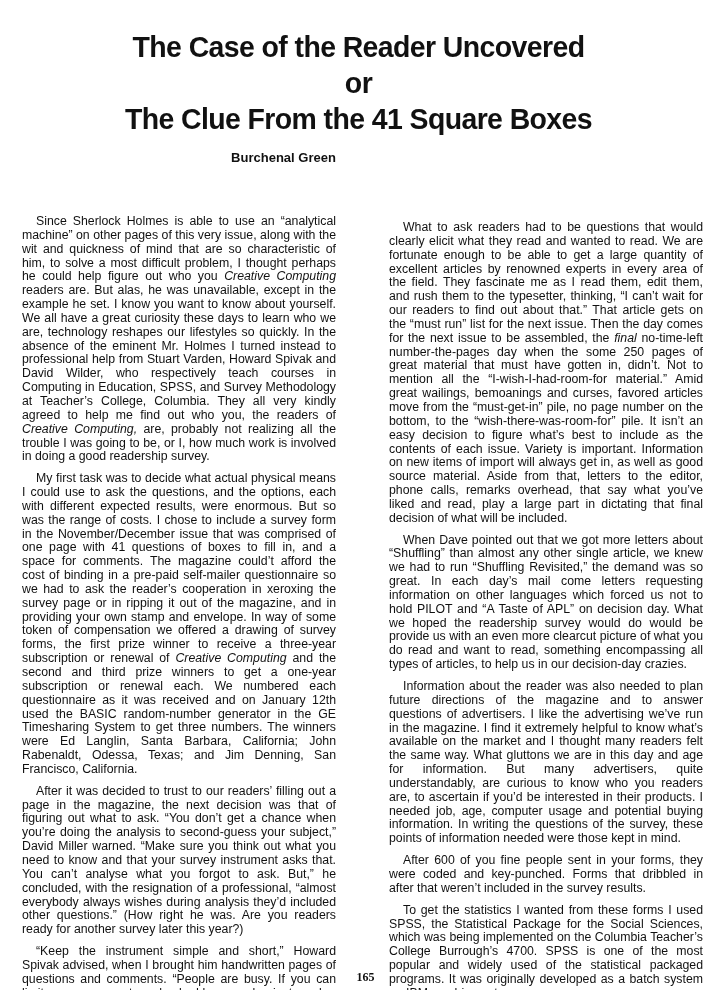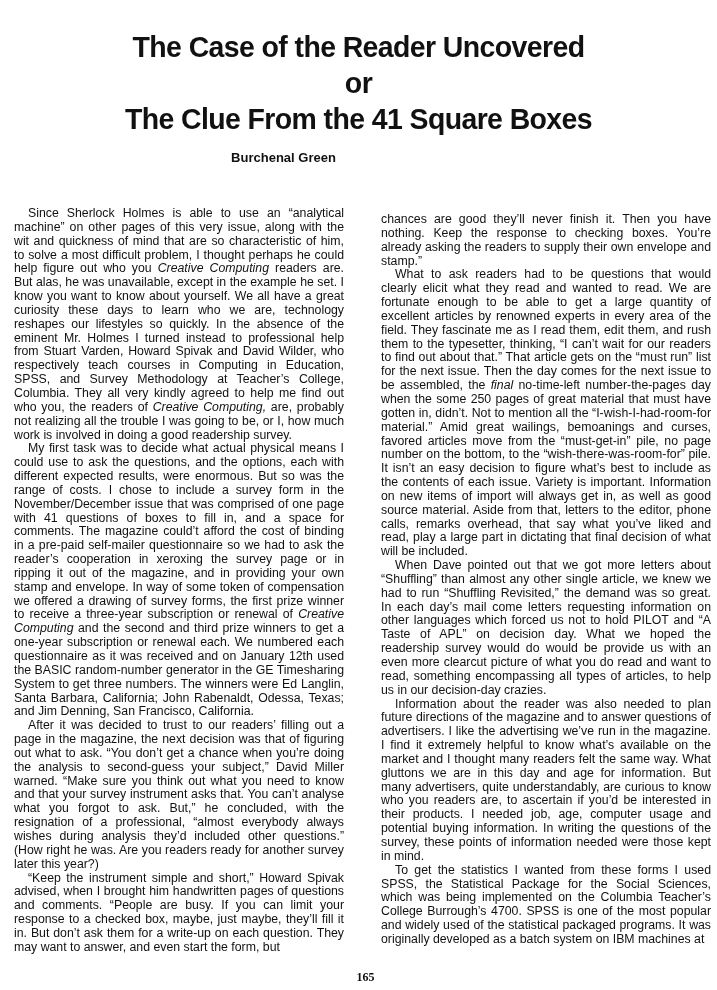--- a/index.html
+++ b/index.html
@@ -16,21 +16,21 @@
     position: absolute; top: 150px; left: 0; width: 567px; text-align: center;
     font-family: "Liberation Sans", sans-serif; font-weight: bold; font-size: 13px;
   }
   .col {
     position: absolute; top: 207px; width: 330px;
     font-family: "Liberation Sans", sans-serif; font-size: 12.3px; line-height: 13.85px;
     text-align: justify; hyphens: none;
   }
   #col-left { left: 14px; }
   #col-right { left: 381px; top: 213px; }
-  .col p { margin: 0; text-indent: 14px; }
+  .col p { margin: 8px; text-indent: 14px; }
   .col p.cont { text-indent: 0; }
   .col em { font-style: italic; }
   .page-number {
     position: absolute; top: 970px; left: 0; width: 717px; text-align: center;
     font-family: Liberation Serif, serif; font-size: 12px; font-weight: bold; margin-left: 7px;
   }
 </style>
 </head>
 <body>
 
@@ -40,20 +40,20 @@
 
 <div class="byline">Burchenal Green</div>
 
 <div class="col" id="col-left">
     <p><span>Since Sherlock Holmes is able to use an “analytical machine” on other pages of this very issue, along with the wit and quickness of mind that are so characteristic of him, to solve a most difficult problem, I thought perhaps he could help figure out who you </span><em>Creative Computing</em><span> readers are. But alas, he was unavailable, except in the example he set. I know you want to know about yourself. We all have a great curiosity these days to learn who we are, technology reshapes our lifestyles so quickly. In the absence of the eminent Mr. Holmes I turned instead to professional help from Stuart Varden, Howard Spivak and David Wilder, who respectively teach courses in Computing in Education, SPSS, and Survey Methodology at Teacher’s College, Columbia. They all very kindly agreed to help me find out who you, the readers of </span><em>Creative Computing,</em><span> are, probably not realizing all the trouble I was going to be, or I, how much work is involved in doing a good readership survey.</span></p>
     <p><span>My first task was to decide what actual physical means I could use to ask the questions, and the options, each with different expected results, were enormous. But so was the range of costs. I chose to include a survey form in the November/December issue that was comprised of one page with 41 questions of boxes to fill in, and a space for comments. The magazine could’t afford the cost of binding in a pre-paid self-mailer questionnaire so we had to ask the reader’s cooperation in xeroxing the survey page or in ripping it out of the magazine, and in providing your own stamp and envelope. In way of some token of compensation we offered a drawing of survey forms, the first prize winner to receive a three-year subscription or renewal of </span><em>Creative Computing</em><span> and the second and third prize winners to get a one-year subscription or renewal each. We numbered each questionnaire as it was received and on January 12th used the BASIC random-number generator in the GE Timesharing System to get three numbers. The winners were Ed Langlin, Santa Barbara, California; John Rabenaldt, Odessa, Texas; and Jim Denning, San Francisco, California.</span></p>
     <p><span>After it was decided to trust to our readers’ filling out a page in the magazine, the next decision was that of figuring out what to ask. “You don’t get a chance when you’re doing the analysis to second-guess your subject,” David Miller warned. “Make sure you think out what you need to know and that your survey instrument asks that. You can’t analyse what you forgot to ask. But,” he concluded, with the resignation of a professional, “almost everybody always wishes during analysis they’d included other questions.” (How right he was. Are you readers ready for another survey later this year?)</span></p>
     <p><span>“Keep the instrument simple and short,” Howard Spivak advised, when I brought him handwritten pages of questions and comments. “People are busy. If you can limit your response to a checked box, maybe, just maybe, they’ll fill it in. But don’t ask them for a write-up on each question. They may want to answer, and even start the form, but</span></p>
   </div>
 <div class="col" id="col-right">
-    <p class="cont"><span>chances are good they’ll never finish it. Then you have nothing. Keep the response to checking boxes. You’re already asking the readers to supply their own envelope and stamp.”</span></p>
     <p><span>What to ask readers had to be questions that would clearly elicit what they read and wanted to read. We are fortunate enough to be able to get a large quantity of excellent articles by renowned experts in every area of the field. They fascinate me as I read them, edit them, and rush them to the typesetter, thinking, “I can’t wait for our readers to find out about that.” That article gets on the “must run” list for the next issue. Then the day comes for the next issue to be assembled, the </span><em>final</em><span> no-time-left number-the-pages day when the some 250 pages of great material that must have gotten in, didn’t. Not to mention all the “I-wish-I-had-room-for material.” Amid great wailings, bemoanings and curses, favored articles move from the “must-get-in” pile, no page number on the bottom, to the “wish-there-was-room-for” pile. It isn’t an easy decision to figure what’s best to include as the contents of each issue. Variety is important. Information on new items of import will always get in, as well as good source material. Aside from that, letters to the editor, phone calls, remarks overhead, that say what you’ve liked and read, play a large part in dictating that final decision of what will be included.</span></p>
     <p><span>When Dave pointed out that we got more letters about “Shuffling” than almost any other single article, we knew we had to run “Shuffling Revisited,” the demand was so great. In each day’s mail come letters requesting information on other languages which forced us not to hold PILOT and “A Taste of APL” on decision day. What we hoped the readership survey would do would be provide us with an even more clearcut picture of what you do read and want to read, something encompassing all types of articles, to help us in our decision-day crazies.</span></p>
     <p><span>Information about the reader was also needed to plan future directions of the magazine and to answer questions of advertisers. I like the advertising we’ve run in the magazine. I find it extremely helpful to know what’s available on the market and I thought many readers felt the same way. What gluttons we are in this day and age for information. But many advertisers, quite understandably, are curious to know who you readers are, to ascertain if you’d be interested in their products. I needed job, age, computer usage and potential buying information. In writing the questions of the survey, these points of information needed were those kept in mind.</span></p>
+    <p><span>After 600 of you fine people sent in your forms, they were coded and key-punched. Forms that dribbled in after that weren’t included in the survey results.</span></p>
     <p><span>To get the statistics I wanted from these forms I used SPSS, the Statistical Package for the Social Sciences, which was being implemented on the Columbia Teacher’s College Burrough’s 4700. SPSS is one of the most popular and widely used of the statistical packaged programs. It was originally developed as a batch system on IBM machines at</span></p>
   </div>
 
 <div class="page-number">165</div>
 
 </body></html>

